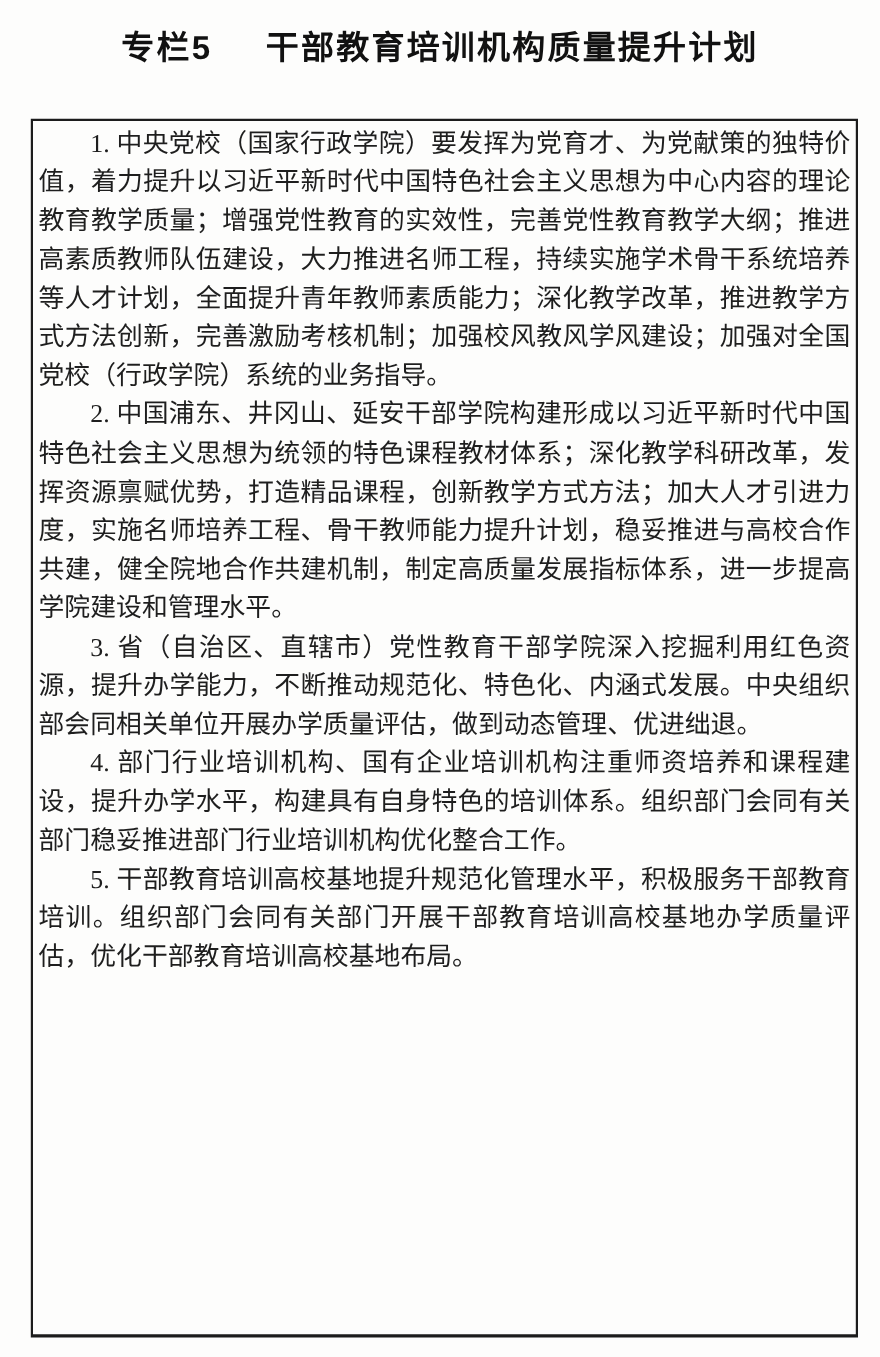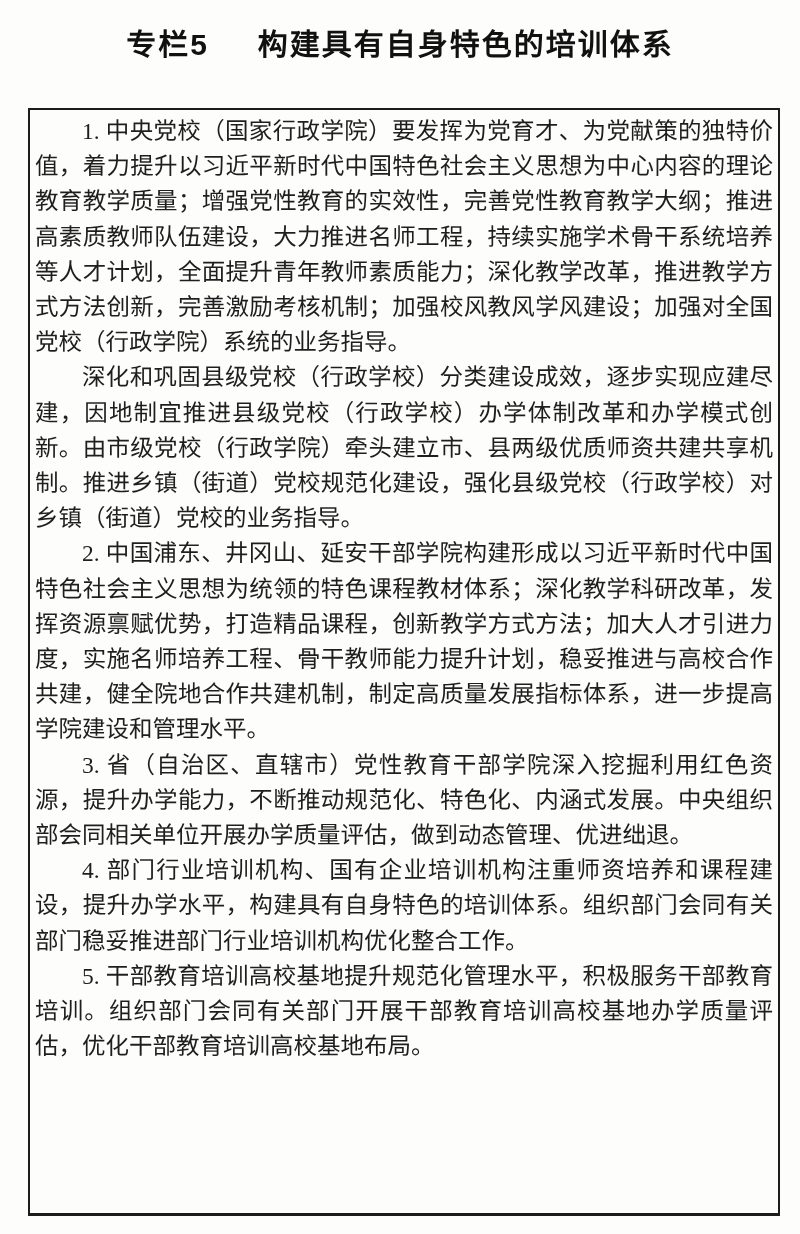--- a/index.html
+++ b/index.html
@@ -58,25 +58,24 @@
   }
 </style>
 </head>
 <body>
 
 <div class="page">
 
   <h1 class="panel-title">
     <span>专栏5</span>
     <span class="title-gap"></span>
-    <span>构建具有自身特色的培训体系</span>
+    <span>干部教育培训机构质量提升计划</span>
   </h1>
 
   <div class="content-box">
     <p class="para">1. 中央党校（国家行政学院）要发挥为党育才、为党献策的独特价值，着力提升以习近平新时代中国特色社会主义思想为中心内容的理论教育教学质量；增强党性教育的实效性，完善党性教育教学大纲；推进高素质教师队伍建设，大力推进名师工程，持续实施学术骨干系统培养等人才计划，全面提升青年教师素质能力；深化教学改革，推进教学方式方法创新，完善激励考核机制；加强校风教风学风建设；加强对全国党校（行政学院）系统的业务指导。</p>
-    <p class="para">深化和巩固县级党校（行政学校）分类建设成效，逐步实现应建尽建，因地制宜推进县级党校（行政学校）办学体制改革和办学模式创新。由市级党校（行政学院）牵头建立市、县两级优质师资共建共享机制。推进乡镇（街道）党校规范化建设，强化县级党校（行政学校）对乡镇（街道）党校的业务指导。</p>
     <p class="para">2. 中国浦东、井冈山、延安干部学院构建形成以习近平新时代中国特色社会主义思想为统领的特色课程教材体系；深化教学科研改革，发挥资源禀赋优势，打造精品课程，创新教学方式方法；加大人才引进力度，实施名师培养工程、骨干教师能力提升计划，稳妥推进与高校合作共建，健全院地合作共建机制，制定高质量发展指标体系，进一步提高学院建设和管理水平。</p>
     <p class="para">3. 省（自治区、直辖市）党性教育干部学院深入挖掘利用红色资源，提升办学能力，不断推动规范化、特色化、内涵式发展。中央组织部会同相关单位开展办学质量评估，做到动态管理、优进绌退。</p>
     <p class="para">4. 部门行业培训机构、国有企业培训机构注重师资培养和课程建设，提升办学水平，构建具有自身特色的培训体系。组织部门会同有关部门稳妥推进部门行业培训机构优化整合工作。</p>
     <p class="para">5. 干部教育培训高校基地提升规范化管理水平，积极服务干部教育培训。组织部门会同有关部门开展干部教育培训高校基地办学质量评估，优化干部教育培训高校基地布局。</p>
   </div>
 
 </div>
 
 </body></html>

